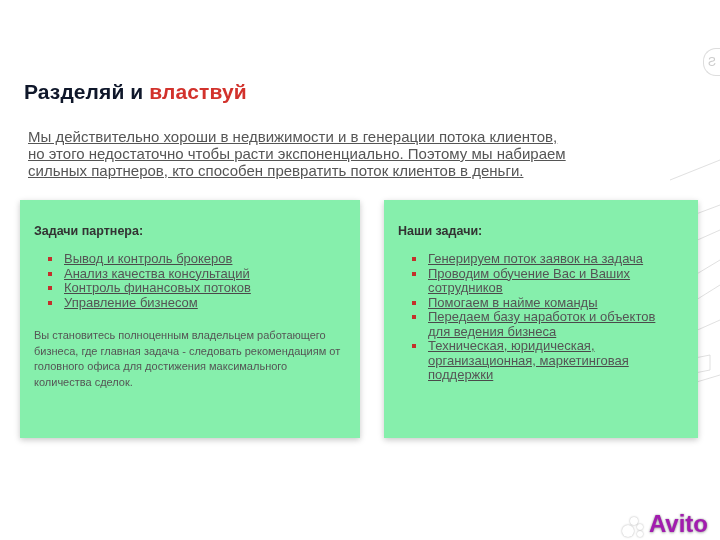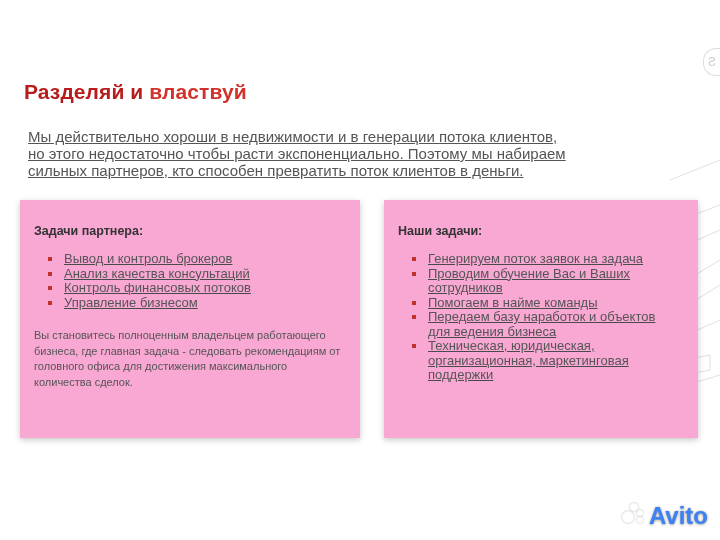--- a/index.html
+++ b/index.html
@@ -7,29 +7,29 @@
       width: 720px; height: 540px; overflow: hidden;
       background: #ffffff; position: relative;
       font-family: "Liberation Sans", "DejaVu Sans", sans-serif;
       color: #4a4a4a;
     }
     .bg-sketch { position: absolute; right: 0; top: 150px; width: 60px; height: 400px; }
     .title {
       position: absolute; left: 24px; top: 80px; margin: 0;
       font-size: 21px; font-weight: 700; letter-spacing: 0.1px;
     }
-    .title .t1 { color: #b91c1c; }
+    .title .t1 { color: #0f172a; }
     .title .t2 { color: #d2322c; }
     .intro {
       position: absolute; left: 24px; top: 124px; width: 540px; margin: 4px;
       font-size: 15px; line-height: 17px; color: #555; text-decoration: underline;
     }
     .card {
       position: absolute; top: 200px; height: 238px;
-      background: #f9a8d4;
+      background: #86efac;
       box-shadow: 0 2px 6px rgba(0,0,0,0.22);
       box-sizing: border-box; padding: 24px 14px 16px 14px;
     }
     .card.left { left: 20px; width: 340px; }
     .card.right { left: 384px; width: 314px; }
     .card h3 {
       margin: 0 0 14px 0; font-size: 12.5px; font-weight: 700; color: #333;
     }
     .card ul { list-style: none; margin: 12px; padding: 0; text-decoration: underline; }
     .card li {
@@ -37,23 +37,23 @@
       font-size: 13px; line-height: 14.5px; color: #555;
     }
     .card li .bullet {
       position: absolute; left: 2px; top: 5px; width: 4px; height: 4px;
       background: #c4302b;
     }
     .card p {
       margin: 18px 0 0 0; font-size: 11px; line-height: 15.5px; color: #555;
     }
     .avito {
-      position: absolute; right: 12px; bottom: 10px;
-      display: flex; align-items: flex-start; gap: 3px;
-      color: #3b82f6; font-size: 24px; font-weight: 700;
+      position: absolute; right: 12px; bottom: 2px;
+      display: flex; align-items: flex-end; gap: 3px;
+      color: #a21caf; font-size: 24px; font-weight: 700;
       text-shadow: 0 0 2px rgba(0,0,0,0.35), 0 1px 3px rgba(0,0,0,0.25);
     }
     .avito-dots { position: relative; width: 24px; height: 22px; }
     .avito-dots span {
       position: absolute; background: #fff; border-radius: 50%;
       box-shadow: 0 0 2px rgba(0,0,0,0.35);
     }
     .corner-icon {
       position: absolute; right: 0; top: 48px; width: 16px; height: 26px;
       border: 1px solid #ddd; border-right: none; border-radius: 13px 0 0 13px;

